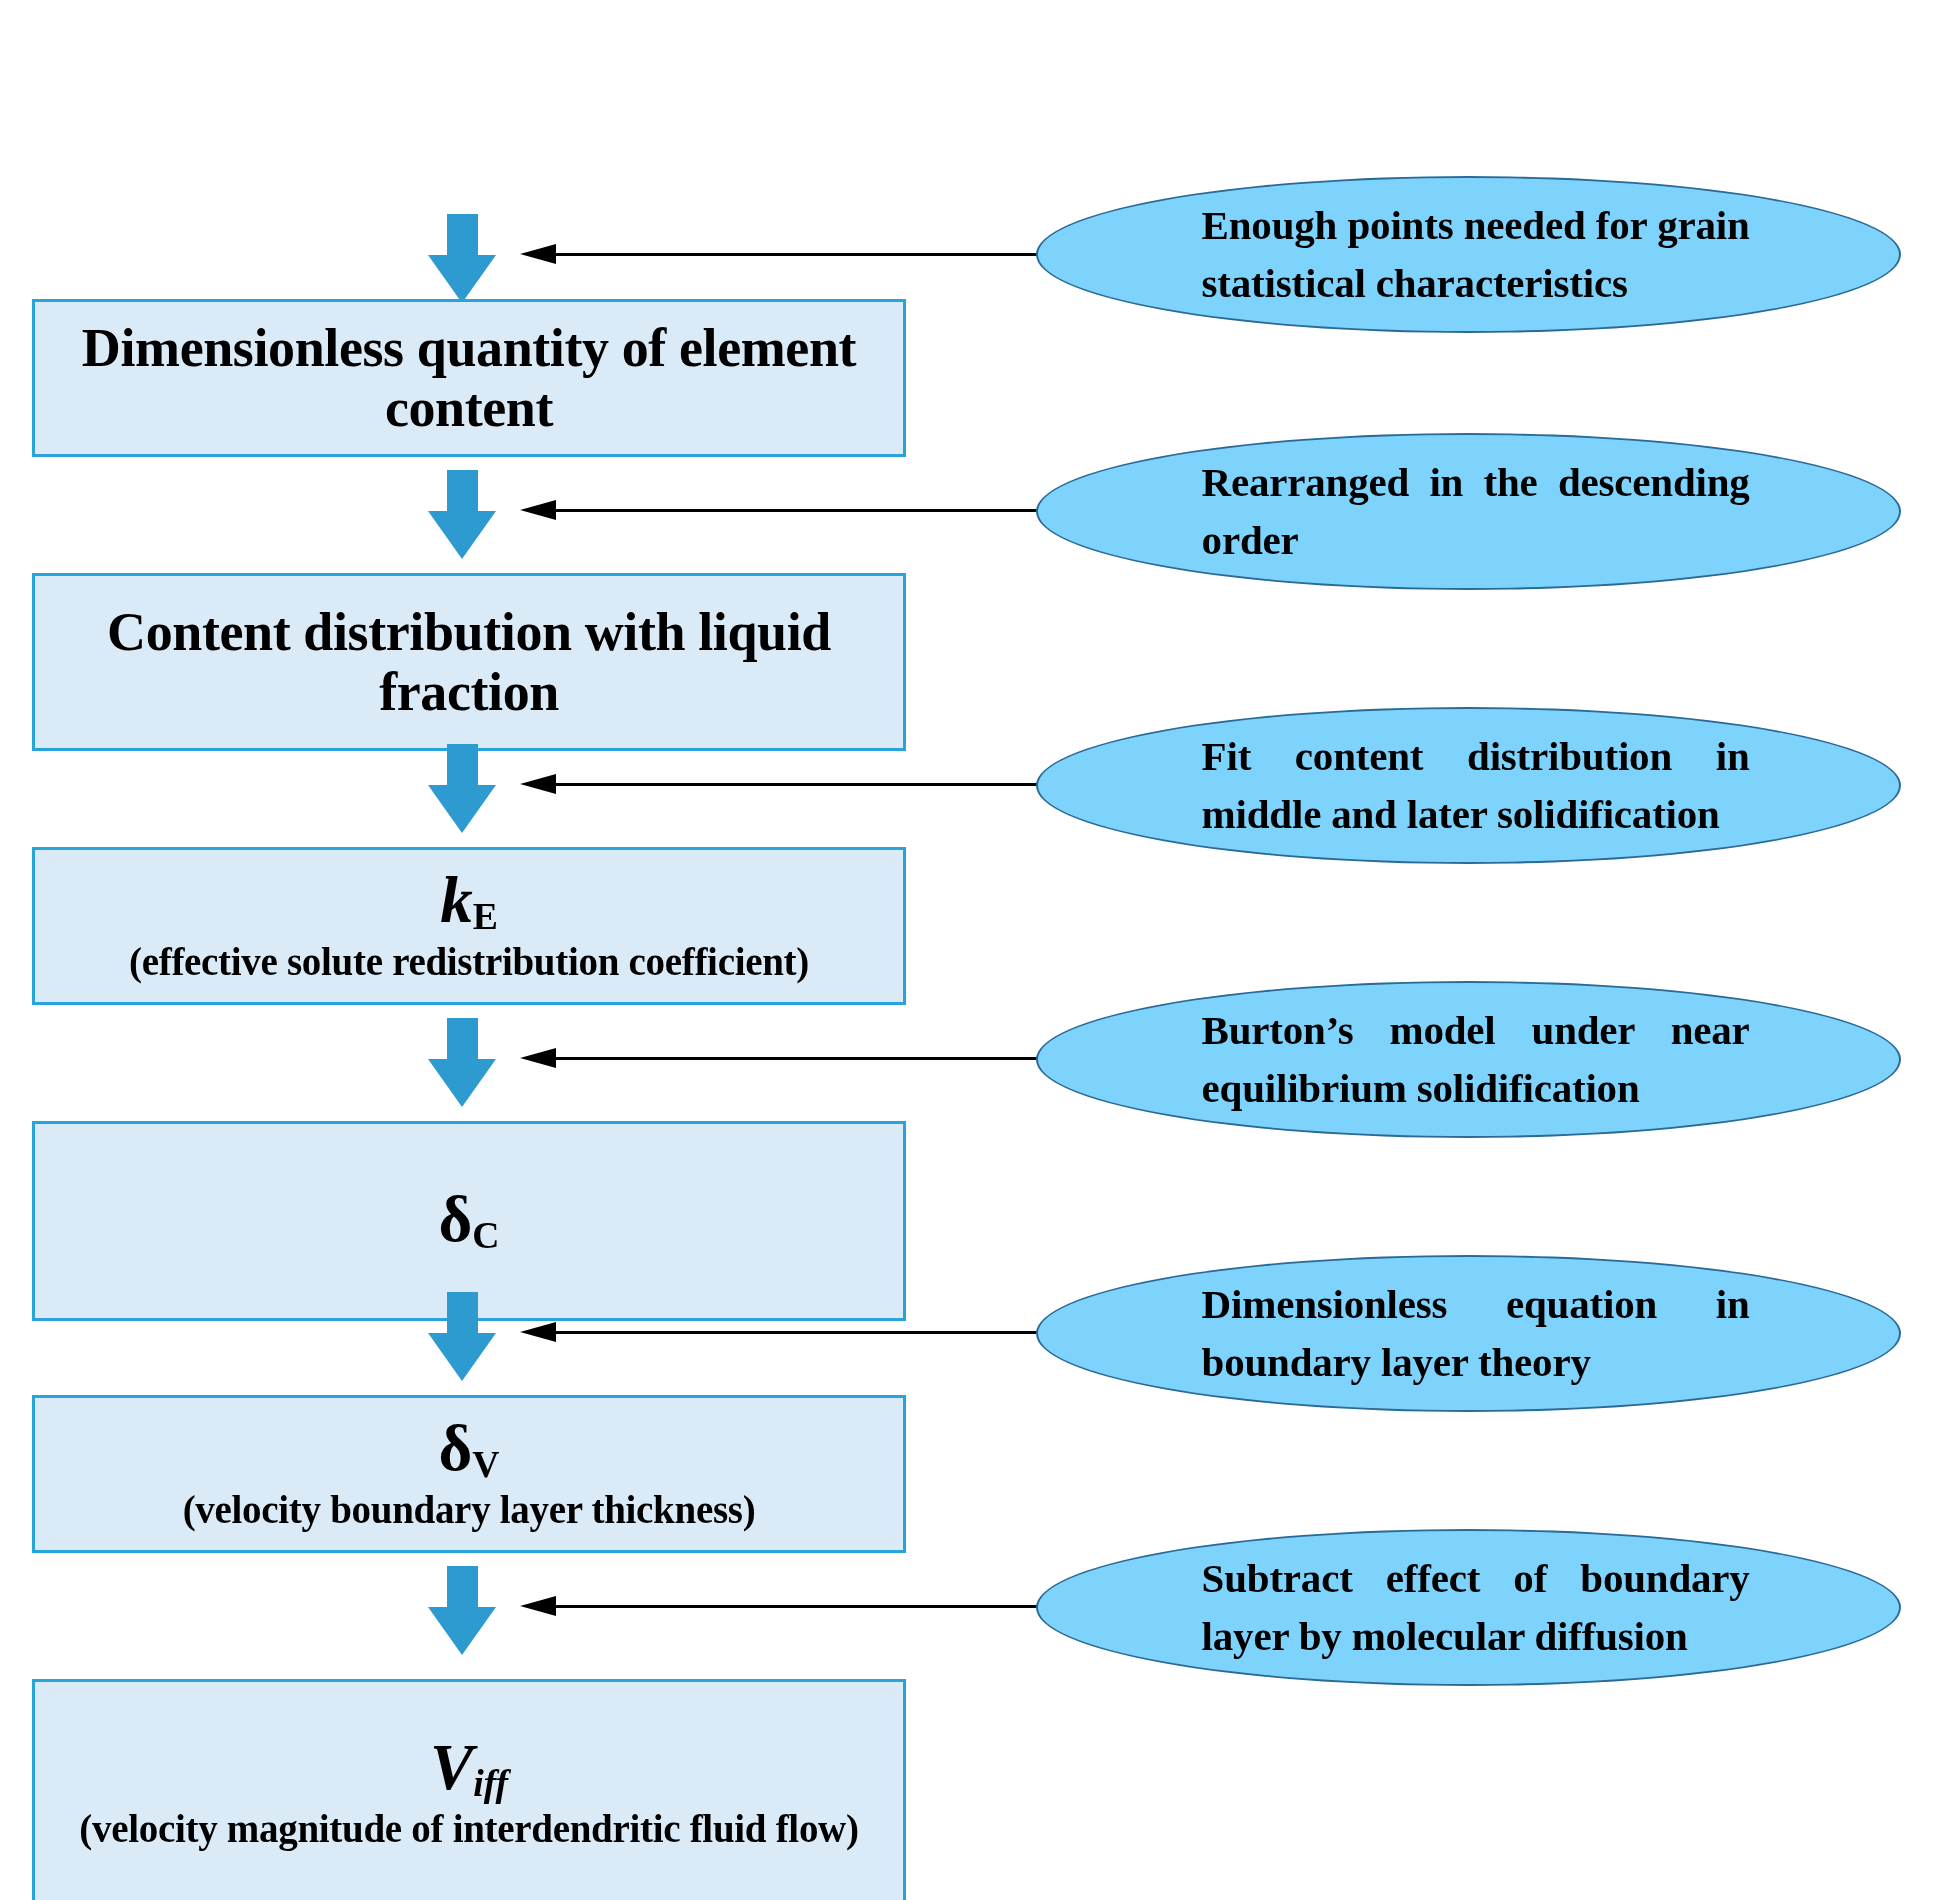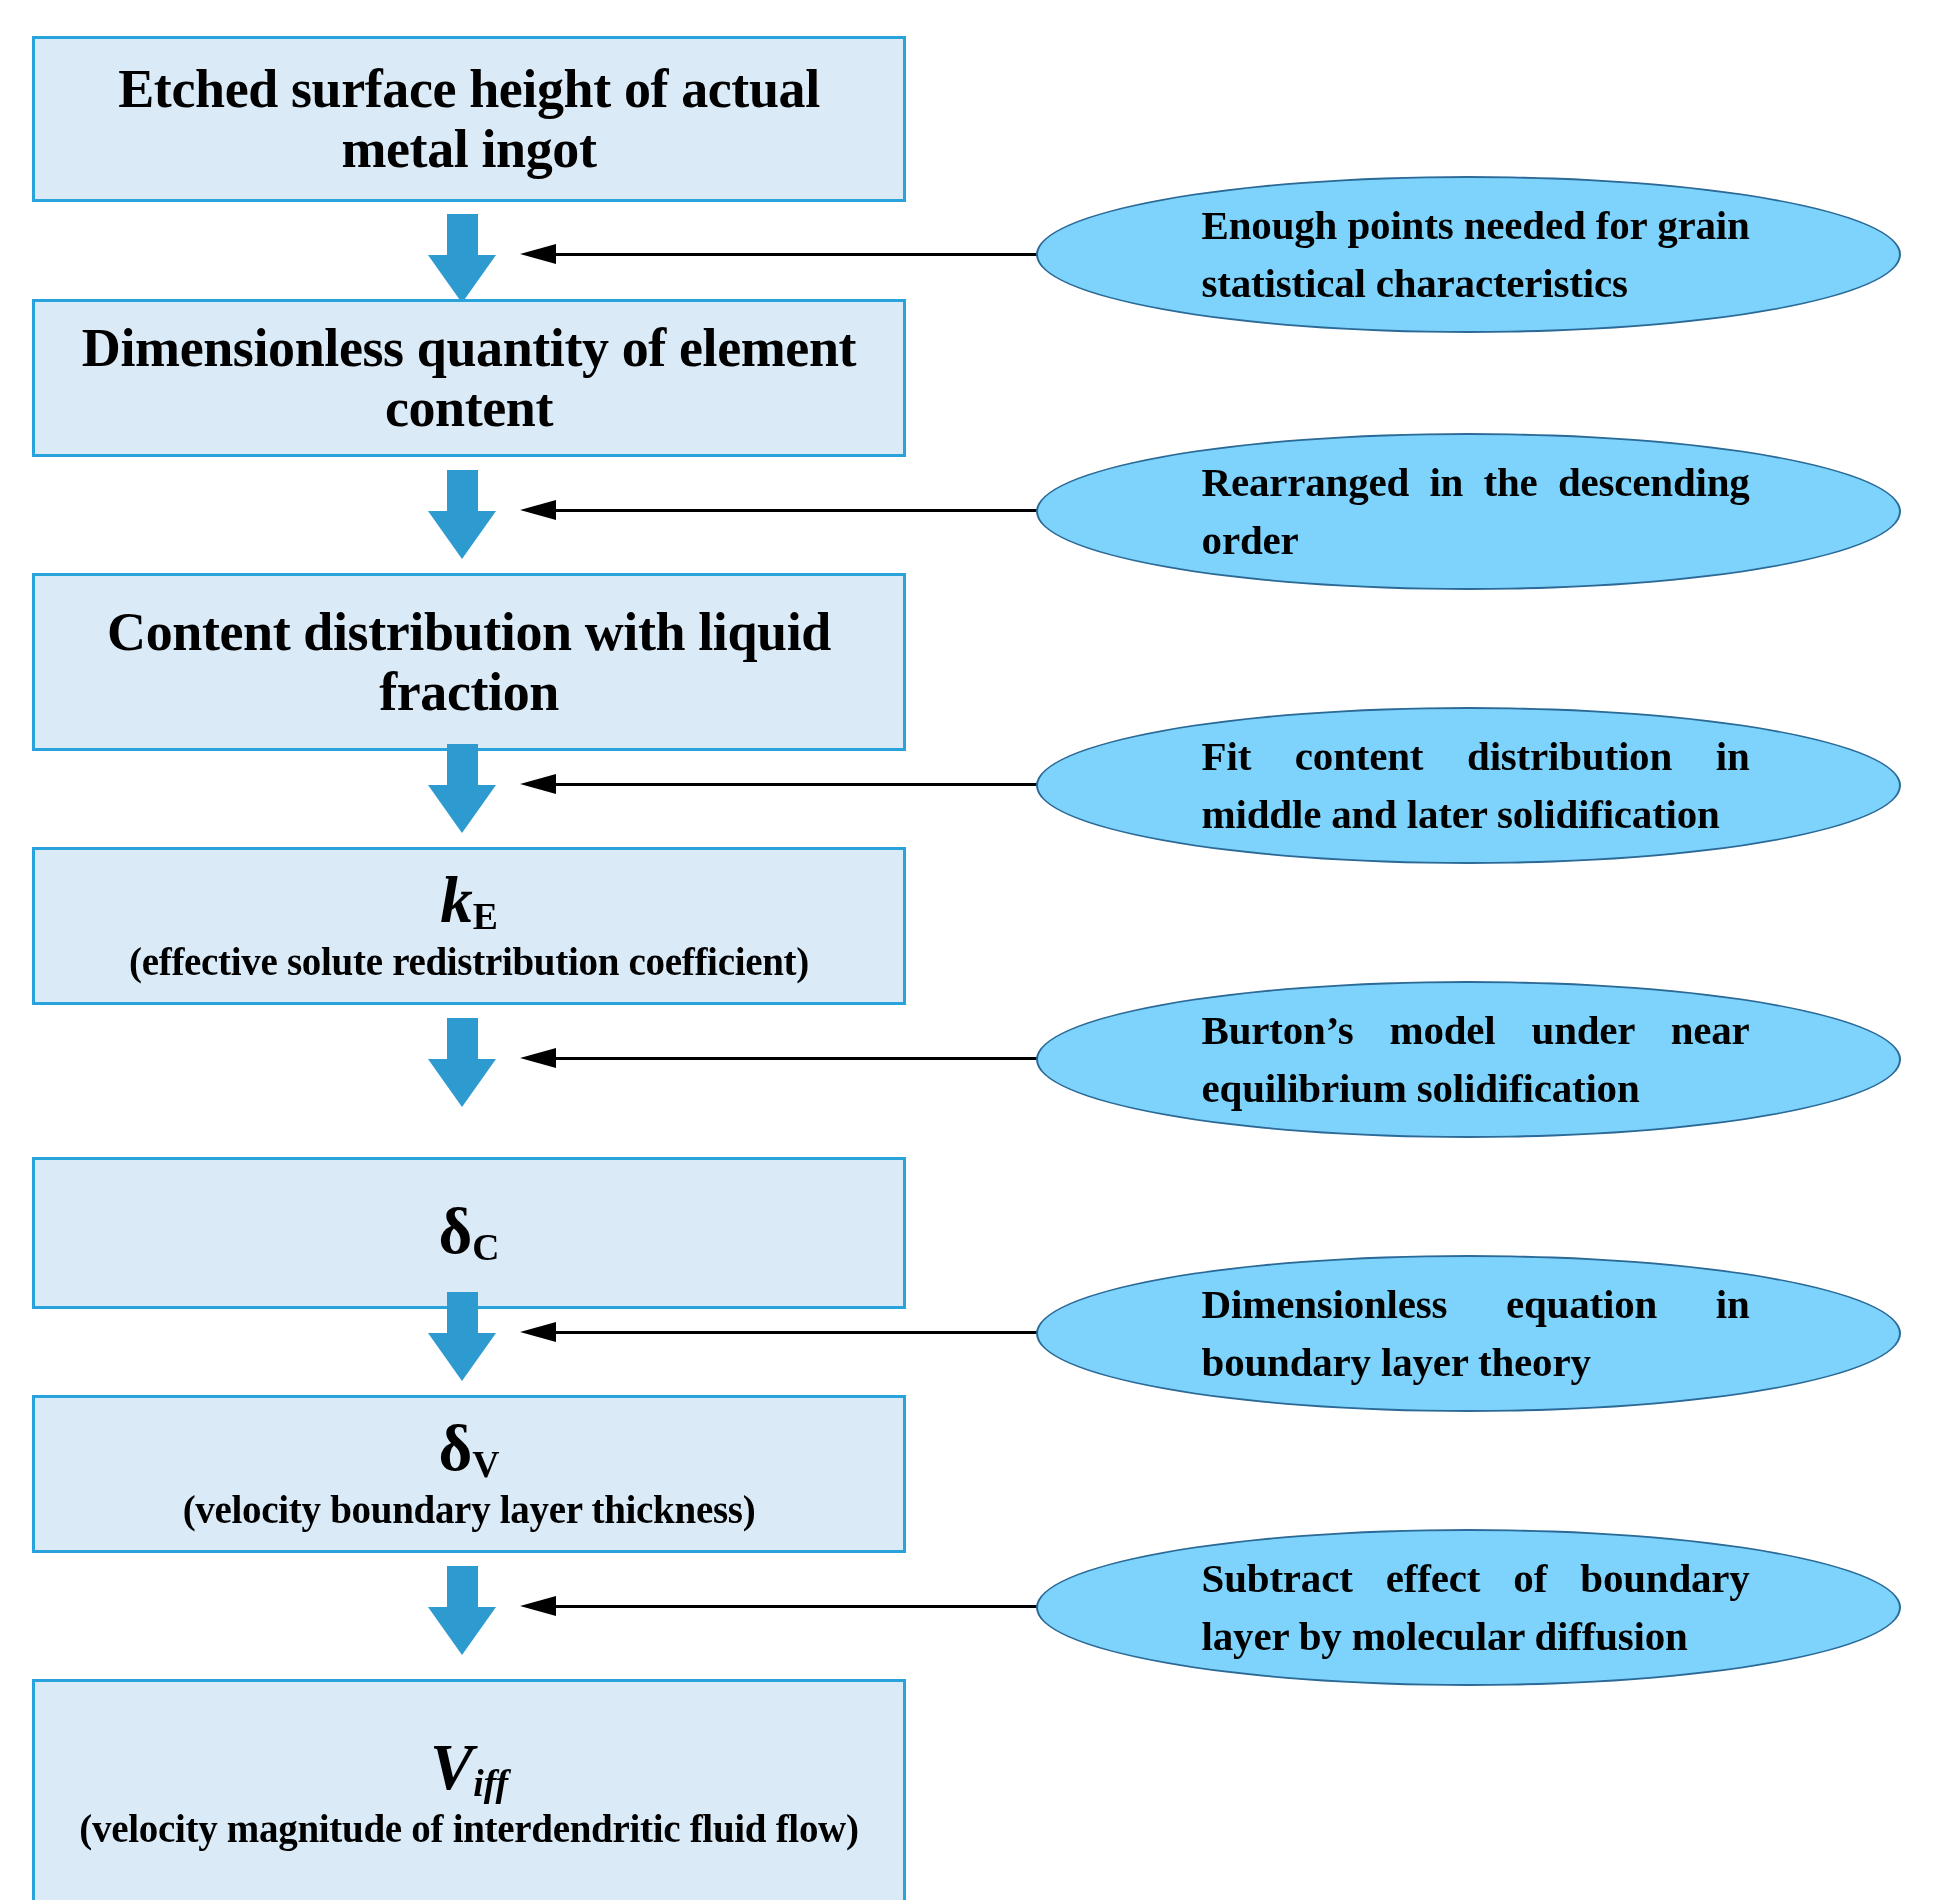--- a/index.html
+++ b/index.html
@@ -130,23 +130,20 @@
     text-align-last: left;
     letter-spacing: -0.2px;
     margin-left: 14.2px;
   }
 </style>
 </head>
 <body>
 
 <div id="stage">
 
-  <div class="pbox" style="top:36px; height:166px;">
-    <div class="title">Etched surface height of actual metal ingot</div>
-  </div>
 
   <div class="barrow" style="left:428px; top:214px;">
     <div class="shaft"></div>
     <div class="head"></div>
   </div>
   <div class="harrow" style="left:520px; top:244px; width:520px;">
     <div class="tip"></div>
     <div class="line"></div>
   </div>
   <div class="ell" style="top:176px; height:157px;">
@@ -195,21 +192,21 @@
     <div class="head"></div>
   </div>
   <div class="harrow" style="left:520px; top:1048px; width:520px;">
     <div class="tip"></div>
     <div class="line"></div>
   </div>
   <div class="ell" style="top:981px; height:157px;">
     <div class="etext">Burton’s model under near equilibrium solidification</div>
   </div>
 
-  <div class="pbox" style="top:1121px; height:152px;margin-top:36px;">
+  <div class="pbox" style="top:1121px; height:200px;">
     <div class="sym upright">δ<sub>C</sub></div>
   </div>
 
   <div class="barrow" style="left:428px; top:1292px;">
     <div class="shaft"></div>
     <div class="head"></div>
   </div>
   <div class="harrow" style="left:520px; top:1322px; width:520px;">
     <div class="tip"></div>
     <div class="line"></div>

